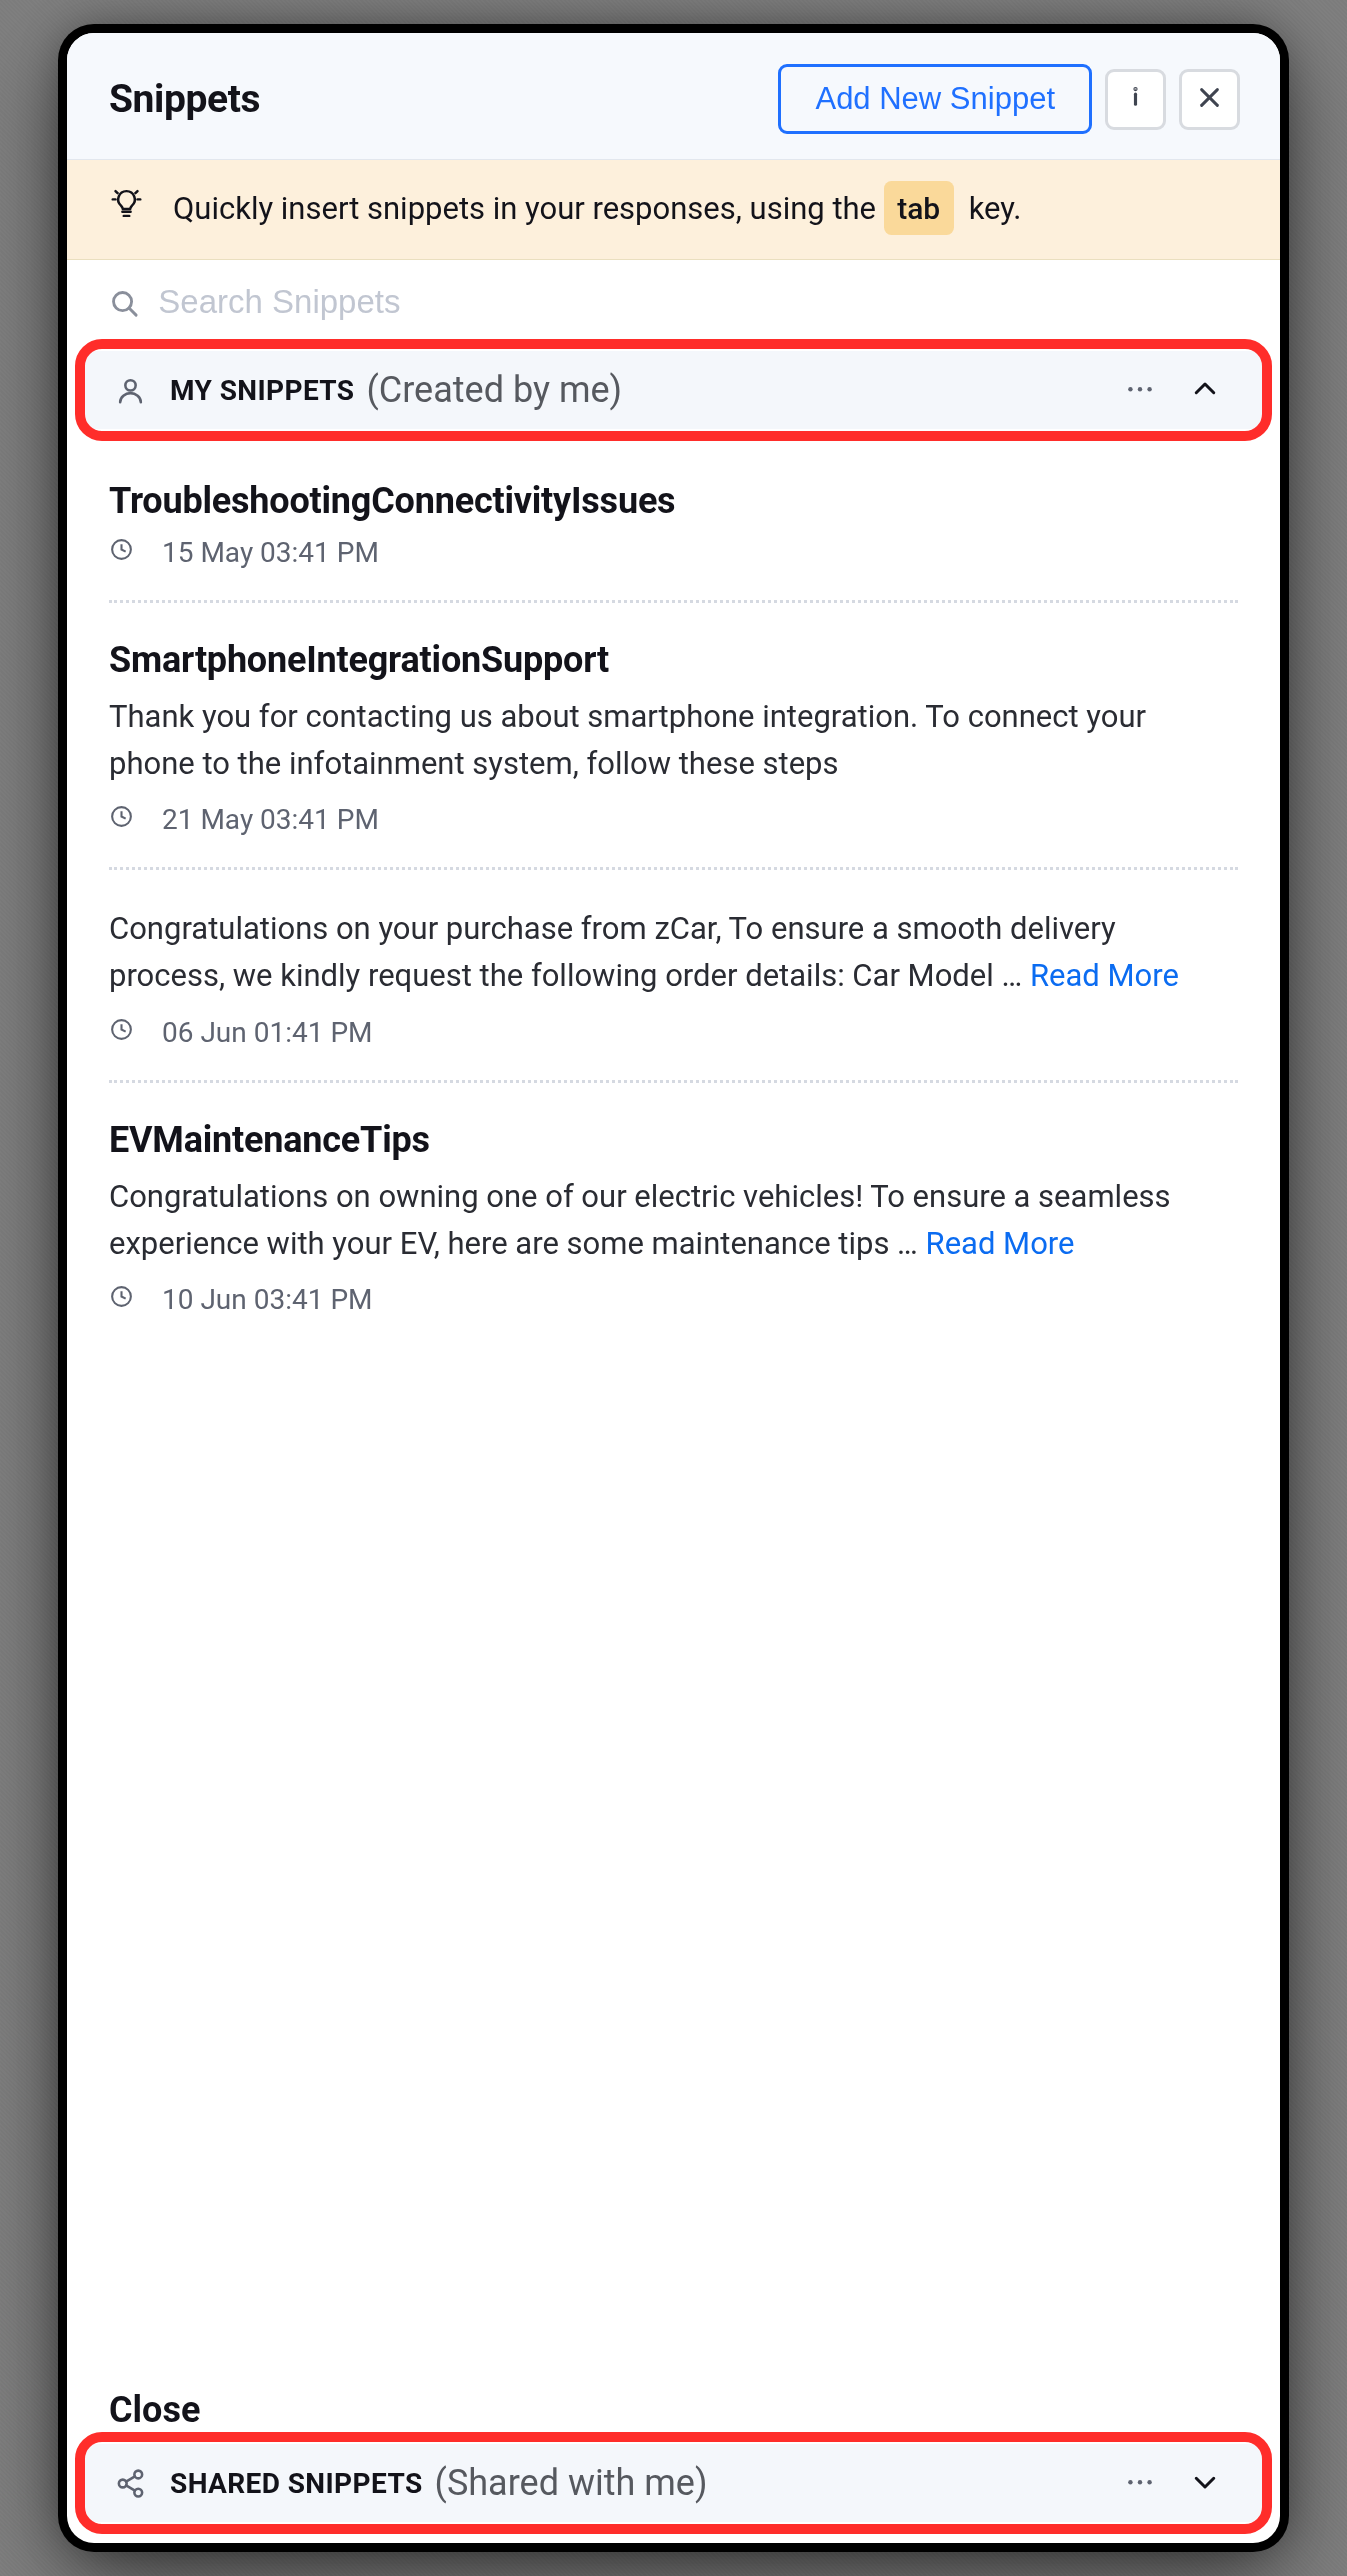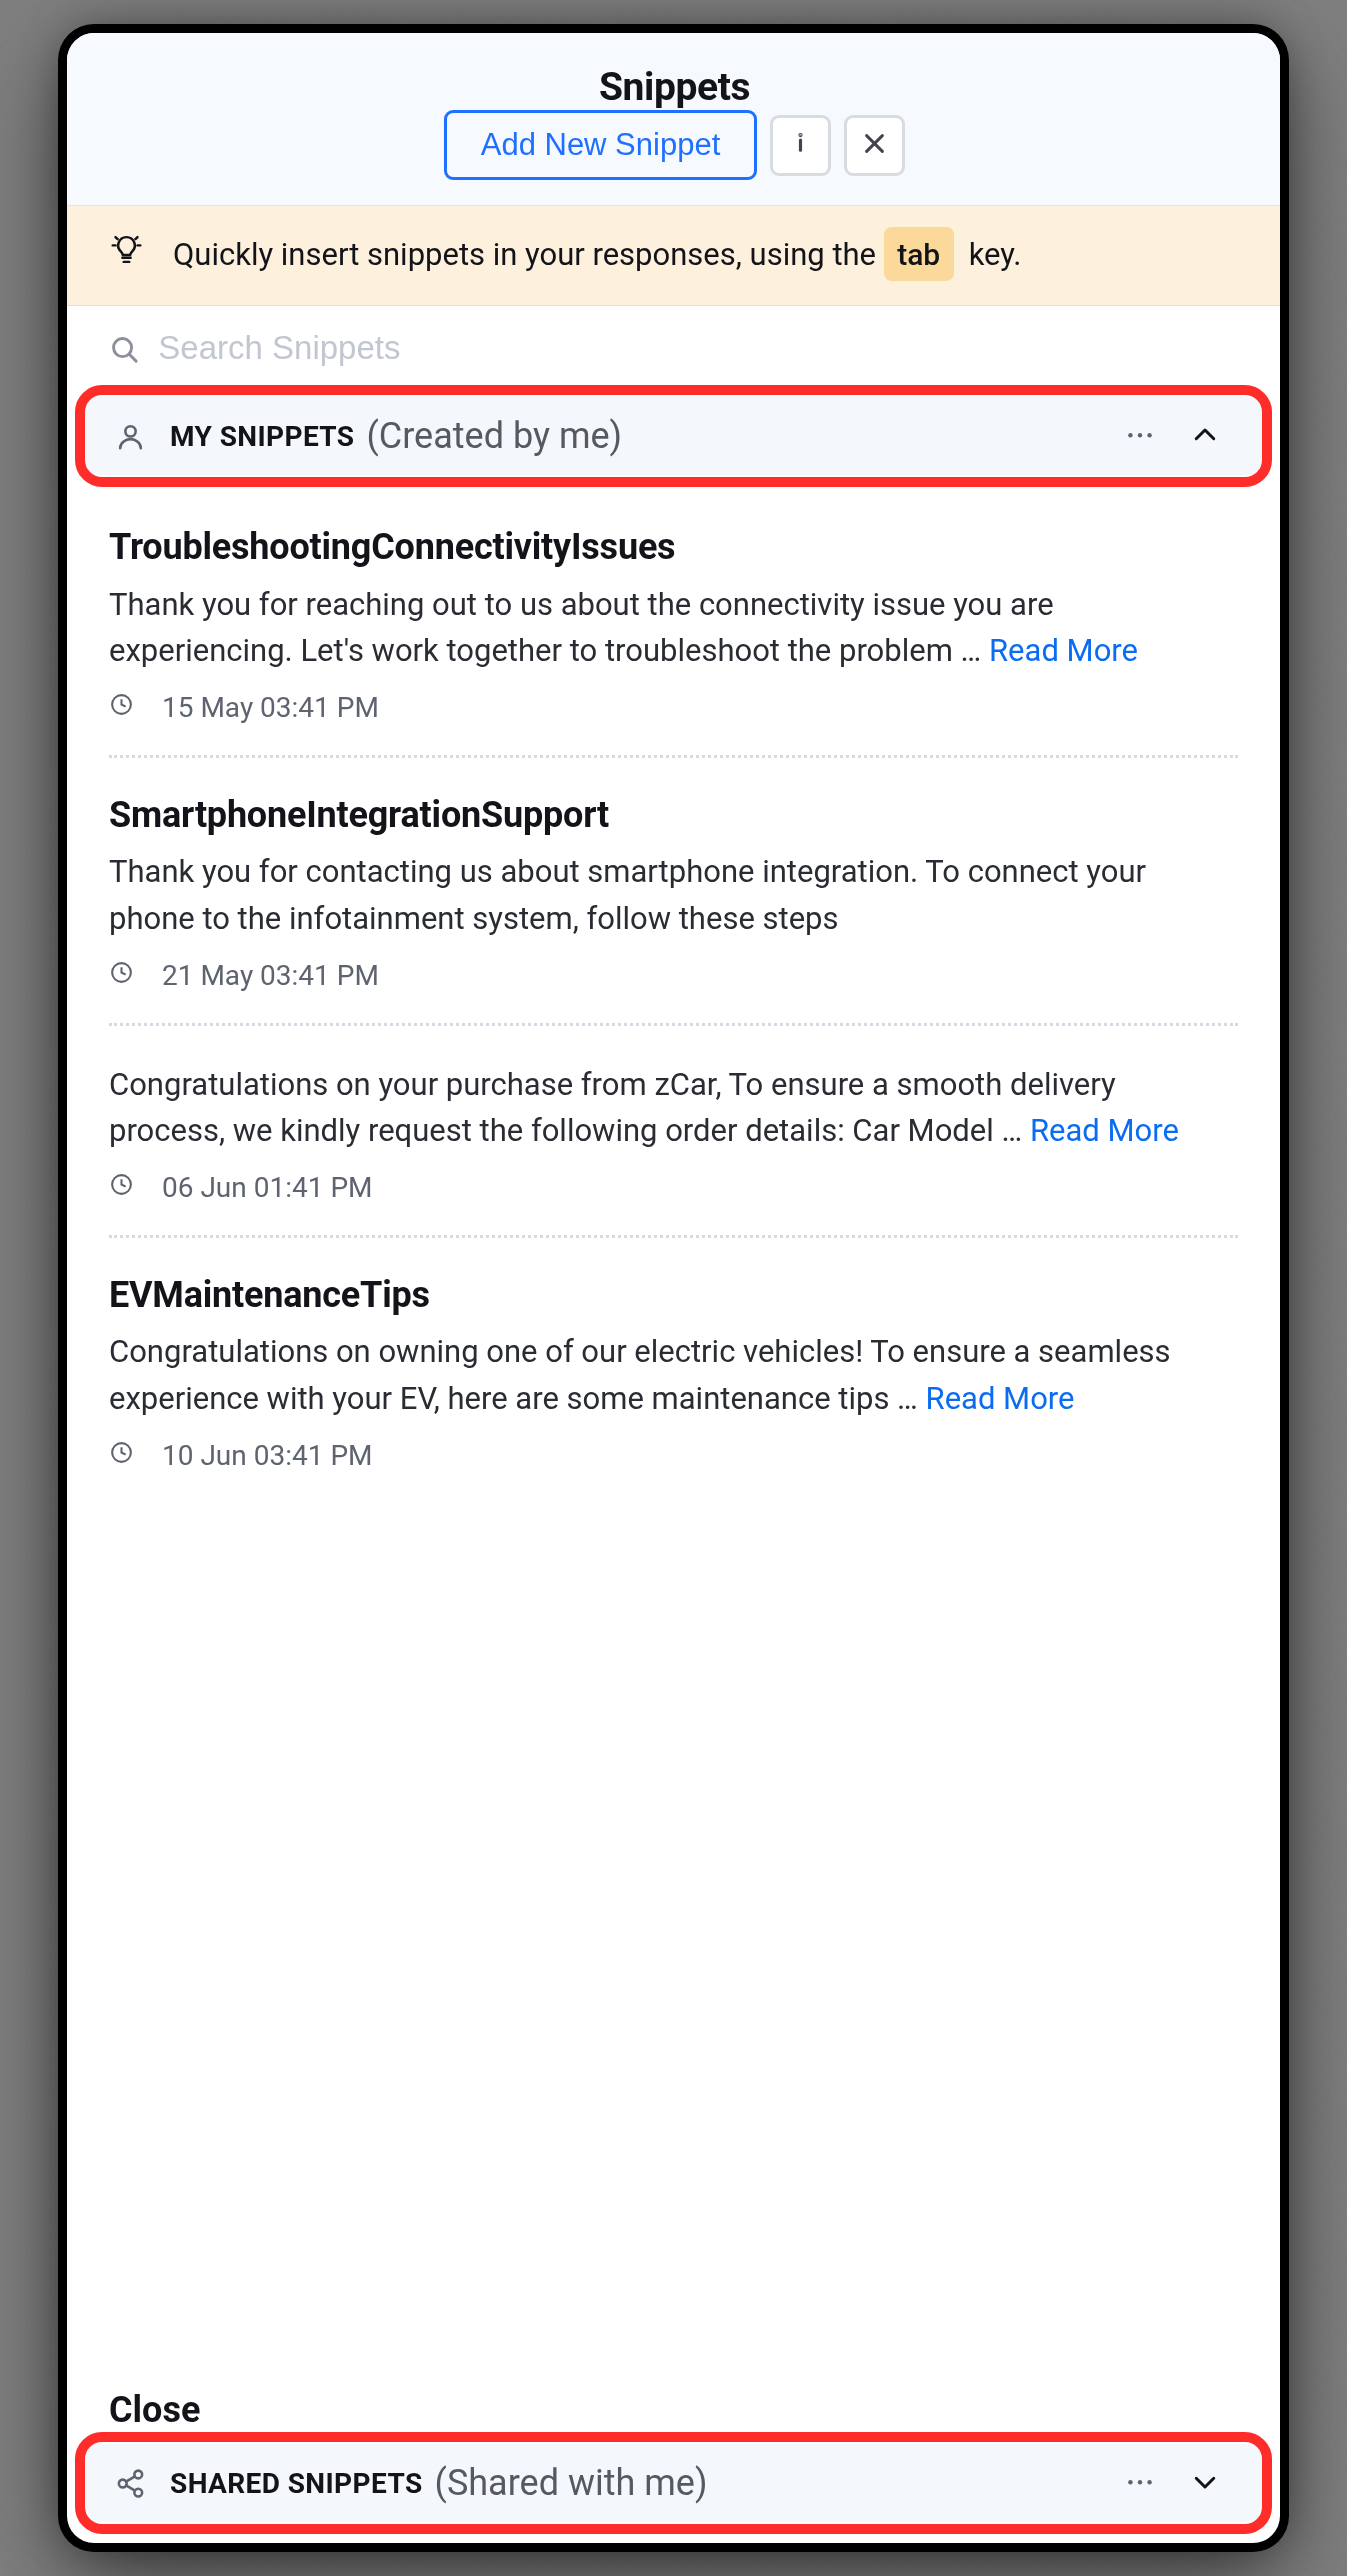--- a/index.html
+++ b/index.html
@@ -53,21 +53,20 @@
   }
 
   
   .pnl-header {
     display:flex;
     align-items:center;
     justify-content:space-between;
     padding:31px 40px 25px 42px;
     background:#f6f9fd;
     border-bottom:1.5px solid #e2e7ee;
-    flex-direction:column;
   }
   .pnl-title {
     font-size:39px;
     font-weight:700;
     color:var(--text);
     letter-spacing:-0.4px;
   }
   .pnl-actions {
     display:flex;
     align-items:center;
@@ -324,24 +323,20 @@
             </svg>
           </span>
         </span>
       </div>
     </div>
 
     <div class="list">
 
       <div class="snippet">
         <div class="snippet-title">TroubleshootingConnectivityIssues</div>
-        <div class="snippet-body">
-          <span>Thank you for reaching out to us about the connectivity issue you are experiencing. Let's work together to troubleshoot the problem …</span>
-          <span class="read-more">Read More</span>
-        </div>
         <div class="snippet-meta">
           <span>
             <svg width="25" height="25" viewBox="0 0 24 24" fill="none" stroke-width="2">
                 <circle cx="12" cy="12" r="9"></circle>
                 <polyline points="12 7 12 12 16 14"></polyline>
               </svg>
           </span>
           <span>15 May 03:41 PM</span>
         </div>
       </div>

